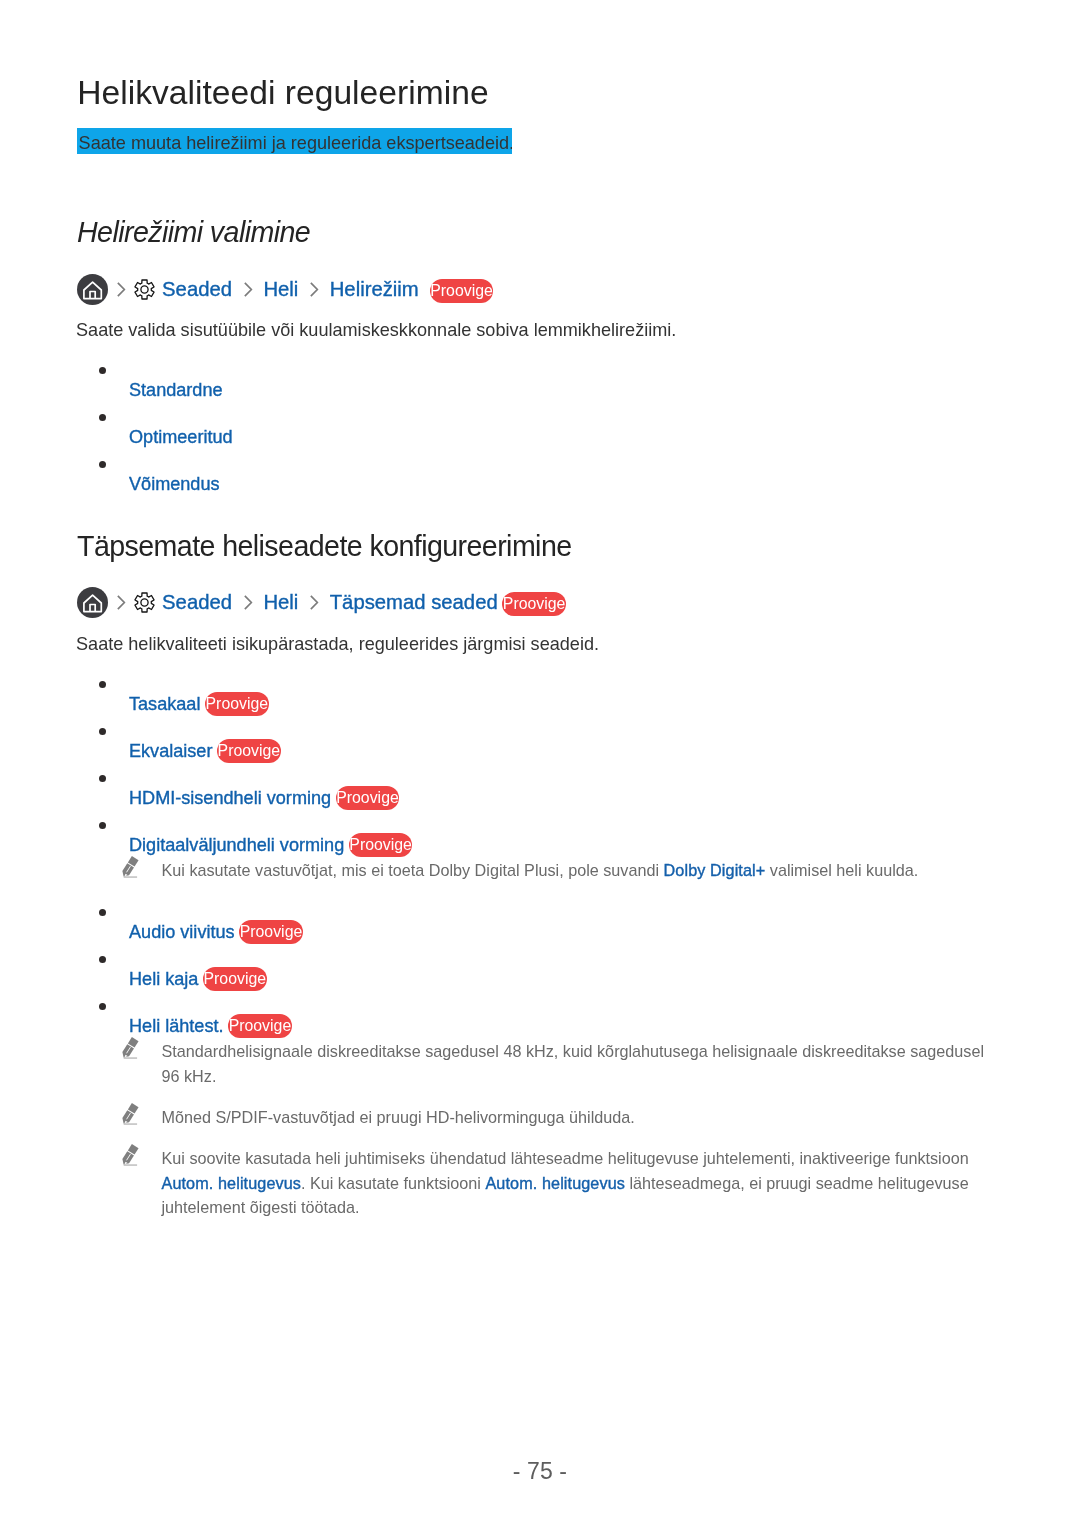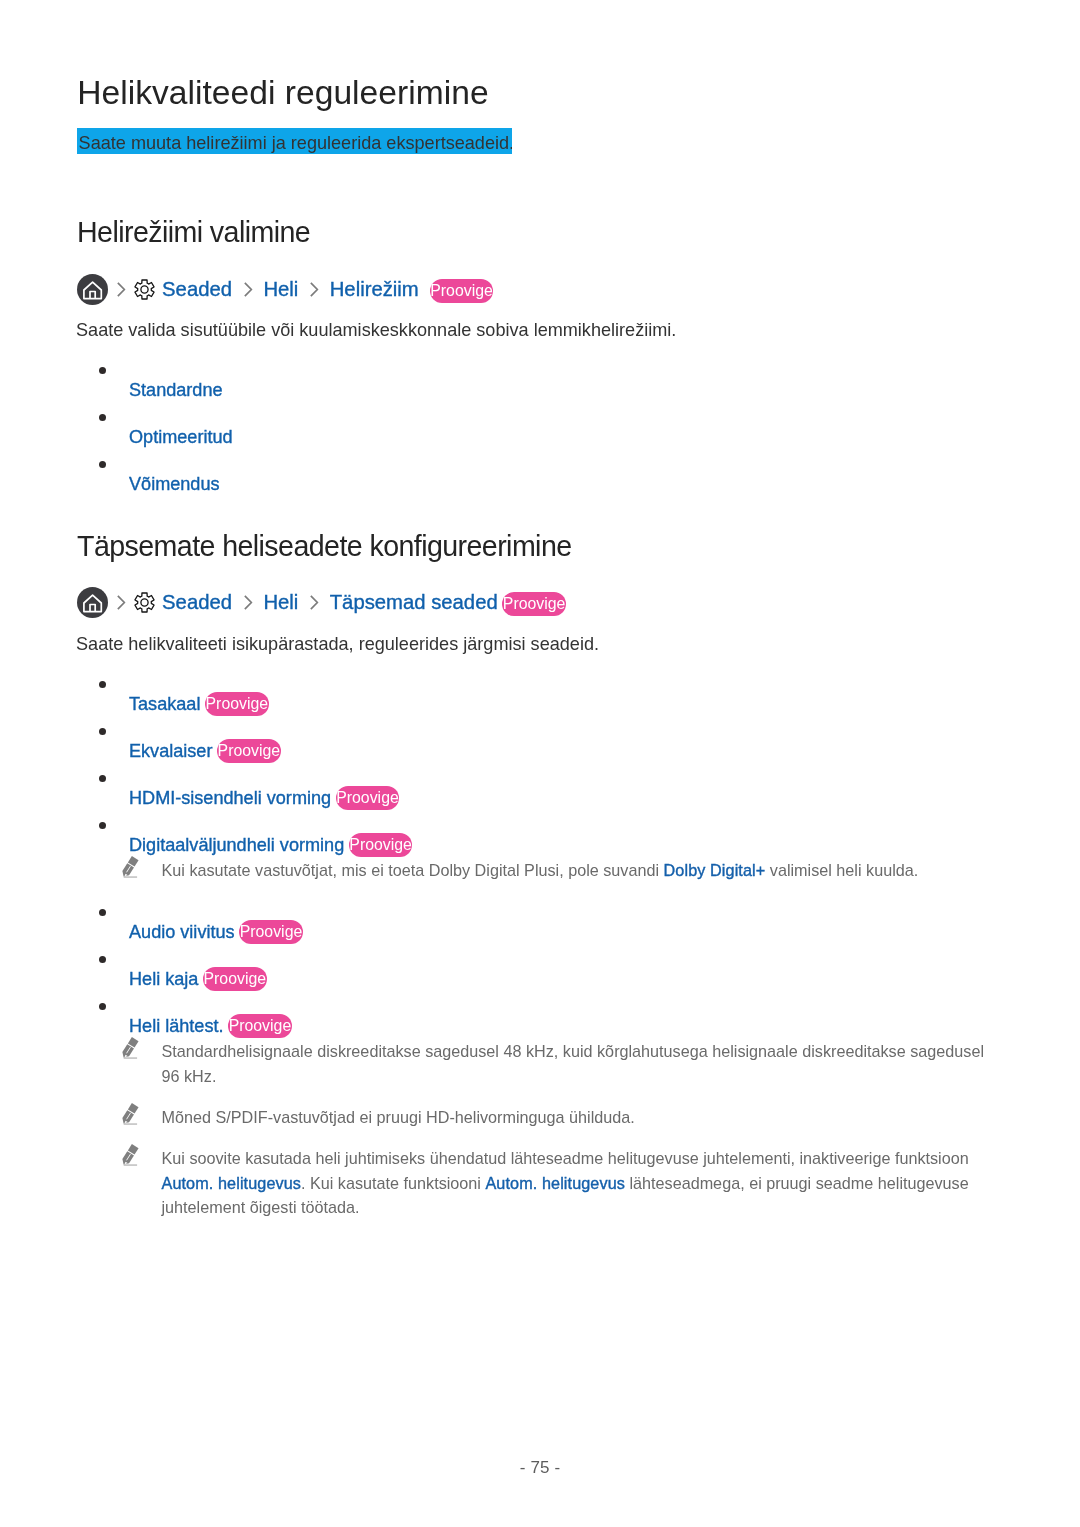--- a/index.html
+++ b/index.html
@@ -22,21 +22,21 @@
           white-space:nowrap;}
   .crumbs > *{flex:none;}
   .crumb-link{font-size:20.3px;color:#1060ac;display:inline-block;text-align:center;
               -webkit-text-stroke:0.36px #1060ac;}
   .sep{display:inline-flex;align-items:center;margin:0 10.7px;}
   .sep.first{margin:0 8.3px;}
   .xbadge{margin-left:11.5px;}
   .home-ic{display:inline-flex;align-items:center;}
   .gear-ic{display:inline-flex;align-items:center;margin-right:6.6px;}
 
-  .badge{display:inline-block;background:#ec4899;color:#ffffff;border-radius:12px;
+  .badge{display:inline-block;background:#ef4444;color:#ffffff;border-radius:12px;
          font-size:15.85px;line-height:24.2px;height:24.2px;padding:0;min-width:63.6px;
          position:relative;z-index:2;box-sizing:border-box;text-align:center;top:2px;}
 
   .para{position:absolute;left:76px;font-size:18.1px;line-height:26px;color:#333333;
         white-space:nowrap;}
 
   .bullet{position:absolute;left:99px;height:26px;}
   .bullet .dot{position:absolute;left:0.1px;top:10.1px;width:7.4px;height:7.4px;border-radius:50%;
                background:#2e2a2a;}
   .bullet .brow{position:absolute;left:30px;top:0;white-space:nowrap;
@@ -44,32 +44,32 @@
   .bullet .btext{font-size:18.1px;line-height:26px;color:#1060ac;
                  -webkit-text-stroke:0.36px #1060ac;}
   .bullet .badge{margin-left:4.6px;top:-0.4px;}
 
   .note{position:absolute;left:124px;width:864px;}
   .note .pen{position:absolute;left:-2.1px;top:-1.9px;}
   .note .ntext{margin-left:37.5px;font-size:16.2px;line-height:24.6px;color:#6a6a6a;}
   .note .ntext b{font-weight:400;color:#1560ab;-webkit-text-stroke:0.38px #1560ab;letter-spacing:0.1px;}
 
   .footer{position:absolute;left:0;top:1458px;width:1080px;text-align:center;
-          font-size:17px;color:#5d5d5d;letter-spacing:0.1px;}
+          font-size:23px;color:#5d5d5d;letter-spacing:0.1px;}
 </style>
 </head>
 <body>
 
 <div class="page">
   <h1 class="doc-title">Helikvaliteedi reguleerimine</h1>
   <div class="subtitle-row">
     <span class="subtitle">Saate muuta helirežiimi ja reguleerida ekspertseadeid.</span>
   </div>
   <div id="sections">
-      <h2 class="sec-heading" style="top: 215px;">Helirežiimi valimine</h2>
+      <h2 class="sec-heading" style="top: 215px; font-style: italic;">Helirežiimi valimine</h2>
       <div class="crumbs" style="top: 273px;">
         <span class="home-ic">
           <svg viewBox="0 0 31 31" width="31" height="31">
             <circle cx="15.5" cy="15.5" r="15.5" fill="#3c3c40"></circle>
             <path d="M15.6 8.2 L24.3 16.0 L24.3 24.6 L6.9 24.6 L6.9 16.0 Z" fill="none" stroke="#ffffff" stroke-width="1.7" stroke-linejoin="round"></path>
             <path d="M13.0 24.6 L13.0 17.5 L18.2 17.5 L18.2 24.6" fill="none" stroke="#ffffff" stroke-width="1.7" stroke-linejoin="round"></path>
           </svg>
         </span>
         <span class="sep first">
           <svg viewBox="0 0 12 20" width="10" height="17">

